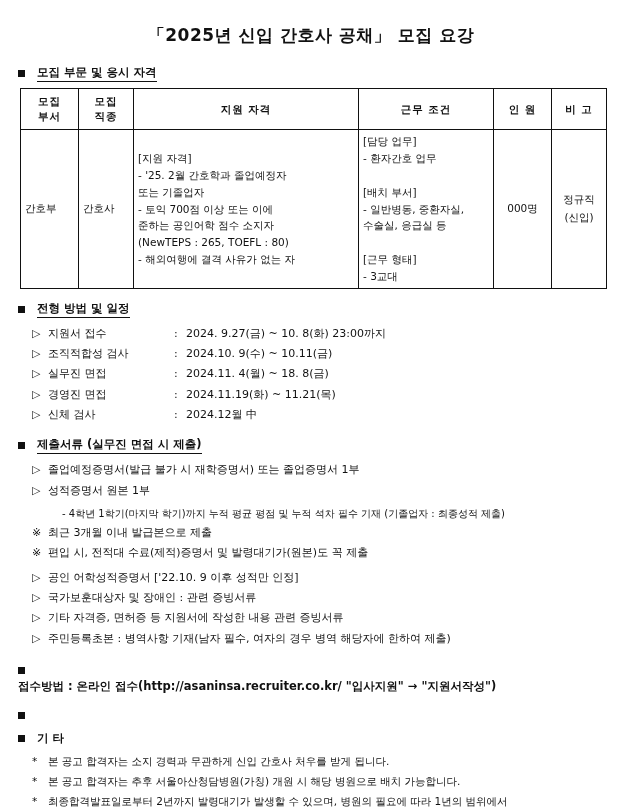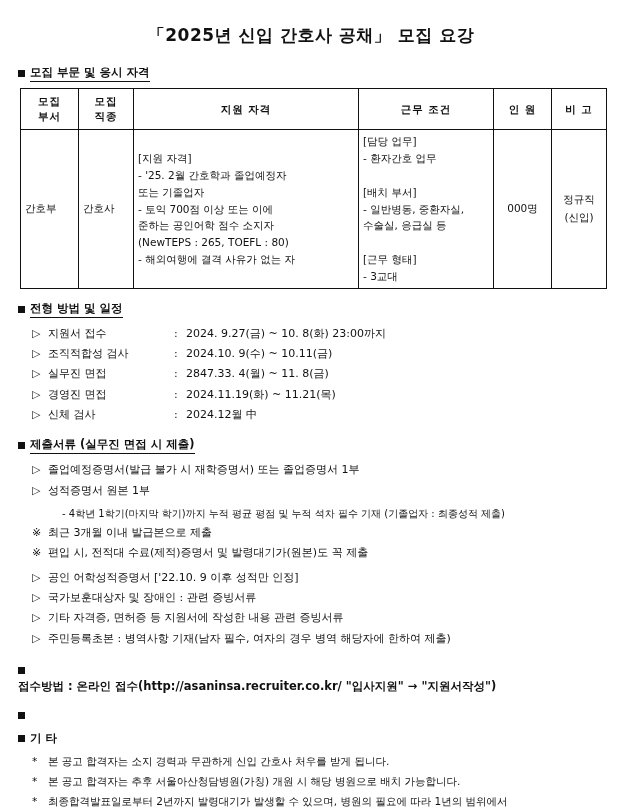--- a/index.html
+++ b/index.html
@@ -27,21 +27,21 @@
     font-weight: bold;
     letter-spacing: 0.5px;
     margin: 6px 0 18px 0;
   }
   .section-head {
     font-size: 11.5px;
     font-weight: bold;
     margin: 12px 0 6px 0;
     display: flex;
     align-items: center;
-    gap: 5px;
+    gap: 12px;
   }
   .sq {
     display: inline-block;
     width: 7px;
     height: 7px;
     background: #111;
     flex: none;
   }
   .section-head.underline .sh-text {
     border-bottom: 1px solid #111;
@@ -217,21 +217,21 @@
         <span class="lbl">조직적합성 검사</span>
         <span class="colon">:</span>
         <span>2024.10. 9(수) ~ 10.11(금)</span>
       </span>
     </li>
     <li>
       <span class="mark">▷</span>
       <span class="li-text">
         <span class="lbl">실무진 면접</span>
         <span class="colon">:</span>
-        <span>2847.33. 4(월) ~ 11. 8(금)</span>
+        <span>2024.11. 4(월) ~ 18. 8(금)</span>
       </span>
     </li>
     <li>
       <span class="mark">▷</span>
       <span class="li-text">
         <span class="lbl">경영진 면접</span>
         <span class="colon">:</span>
         <span>2024.11.19(화) ~ 11.21(목)</span>
       </span>
     </li>

